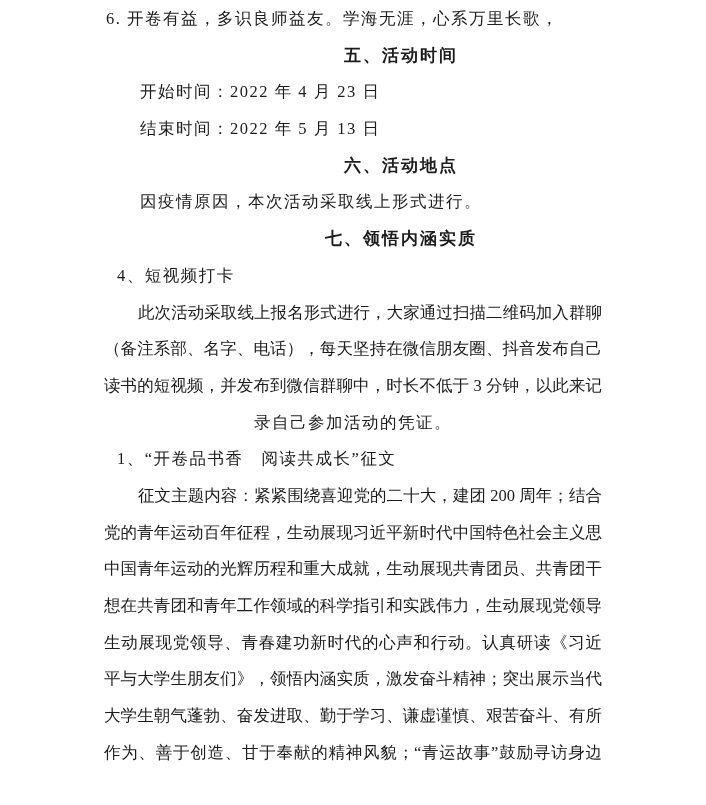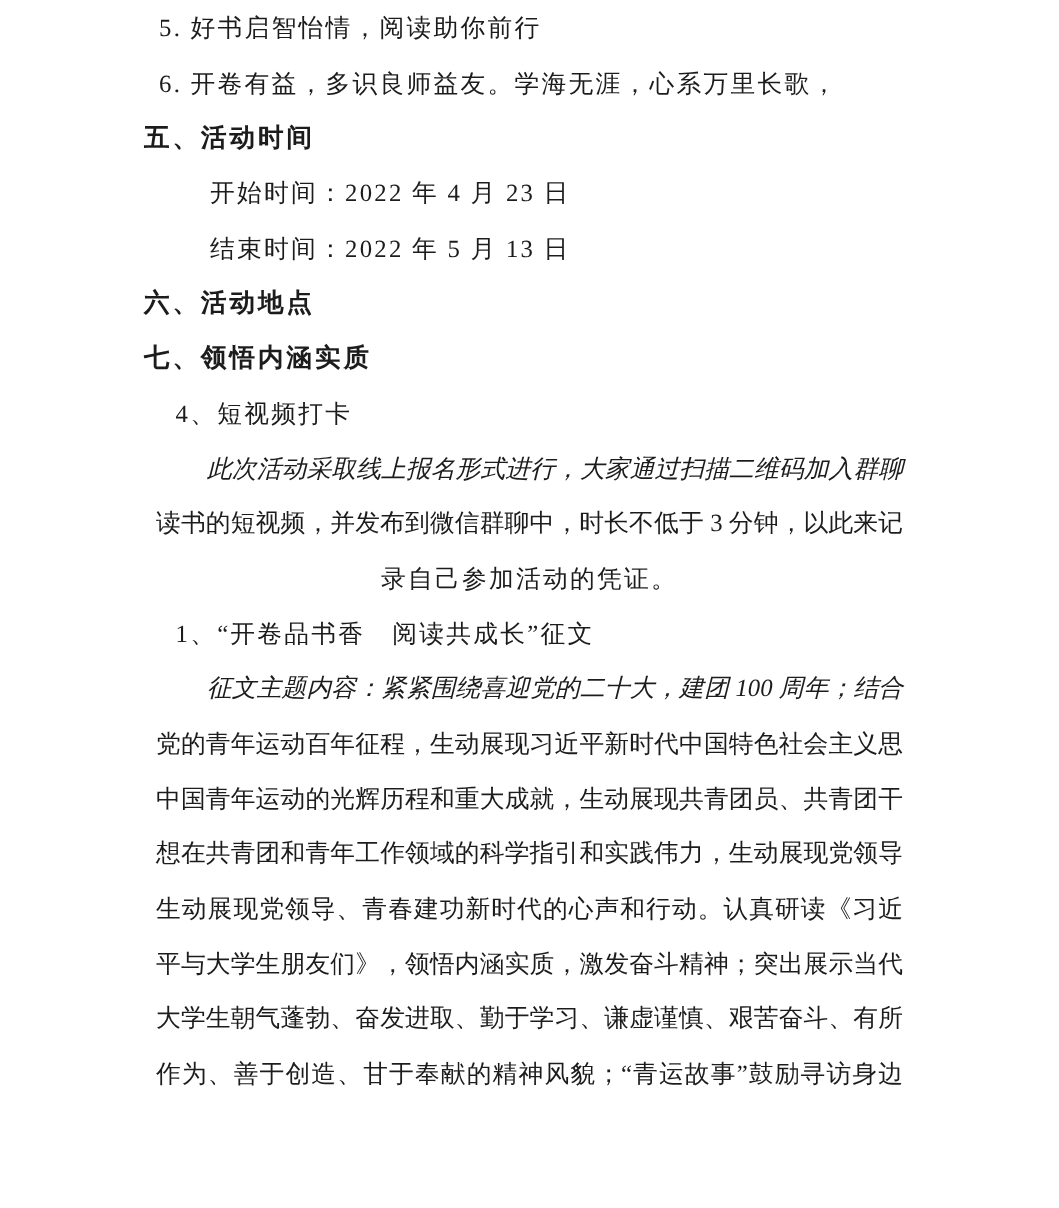--- a/index.html
+++ b/index.html
@@ -27,20 +27,21 @@
     line-height: 36.7px;
     font-size: 16.5px;
     white-space: normal;
     overflow: visible;
   }
   .heading {
     font-family: "Liberation Sans", "DejaVu Sans", sans-serif;
     font-weight: bold;
     font-size: 17px;
     letter-spacing: 2px;
+    text-align: center;
   }
   .list {
     margin-left: 10px;
     letter-spacing: 1.5px;
   }
   .subitem {
     margin-left: 21px;
     letter-spacing: 1.5px;
   }
   .indent {
@@ -48,45 +49,45 @@
     letter-spacing: 1.5px;
   }
   .para {
     margin-left: 8px;
     width: 498px;
     text-align: justify;
     text-align-last: justify;
   }
   .p-first {
     text-indent: 34px;
-    font-style: italic;
   }
   .p-last {
     text-align: center;
     text-align-last: auto;
     letter-spacing: 1.5px;
   }
 </style>
 </head>
 <body>
 
 <div class="page">
-  <div class="ln list">5. 好书启智怡情，阅读助你前行</div>
   <div class="ln list">6. 开卷有益，多识良师益友。学海无涯，心系万里长歌，</div>
   <div class="ln heading">五、活动时间</div>
   <div class="ln indent">开始时间：2022 年 4 月 23 日</div>
   <div class="ln indent">结束时间：2022 年 5 月 13 日</div>
   <div class="ln heading">六、活动地点</div>
+  <div class="ln indent">因疫情原因，本次活动采取线上形式进行。</div>
   <div class="ln heading">七、领悟内涵实质</div>
   <div class="ln subitem">4、短视频打卡</div>
   <div class="ln para p-first">此次活动采取线上报名形式进行，大家通过扫描二维码加入群聊</div>
+  <div class="ln para">（备注系部、名字、电话），每天坚持在微信朋友圈、抖音发布自己</div>
   <div class="ln para">读书的短视频，并发布到微信群聊中，时长不低于 3 分钟，以此来记</div>
   <div class="ln para p-last">录自己参加活动的凭证。</div>
   <div class="ln subitem">1、“开卷品书香　阅读共成长”征文</div>
-  <div class="ln para p-first">征文主题内容：紧紧围绕喜迎党的二十大，建团 100 周年；结合</div>
+  <div class="ln para p-first">征文主题内容：紧紧围绕喜迎党的二十大，建团 200 周年；结合</div>
   <div class="ln para">党的青年运动百年征程，生动展现习近平新时代中国特色社会主义思</div>
   <div class="ln para">中国青年运动的光辉历程和重大成就，生动展现共青团员、共青团干</div>
   <div class="ln para">想在共青团和青年工作领域的科学指引和实践伟力，生动展现党领导</div>
   <div class="ln para">生动展现党领导、青春建功新时代的心声和行动。认真研读《习近</div>
   <div class="ln para">平与大学生朋友们》，领悟内涵实质，激发奋斗精神；突出展示当代</div>
   <div class="ln para">大学生朝气蓬勃、奋发进取、勤于学习、谦虚谨慎、艰苦奋斗、有所</div>
   <div class="ln para">作为、善于创造、甘于奉献的精神风貌；“青运故事”鼓励寻访身边</div>
 </div>
 
 </body></html>

